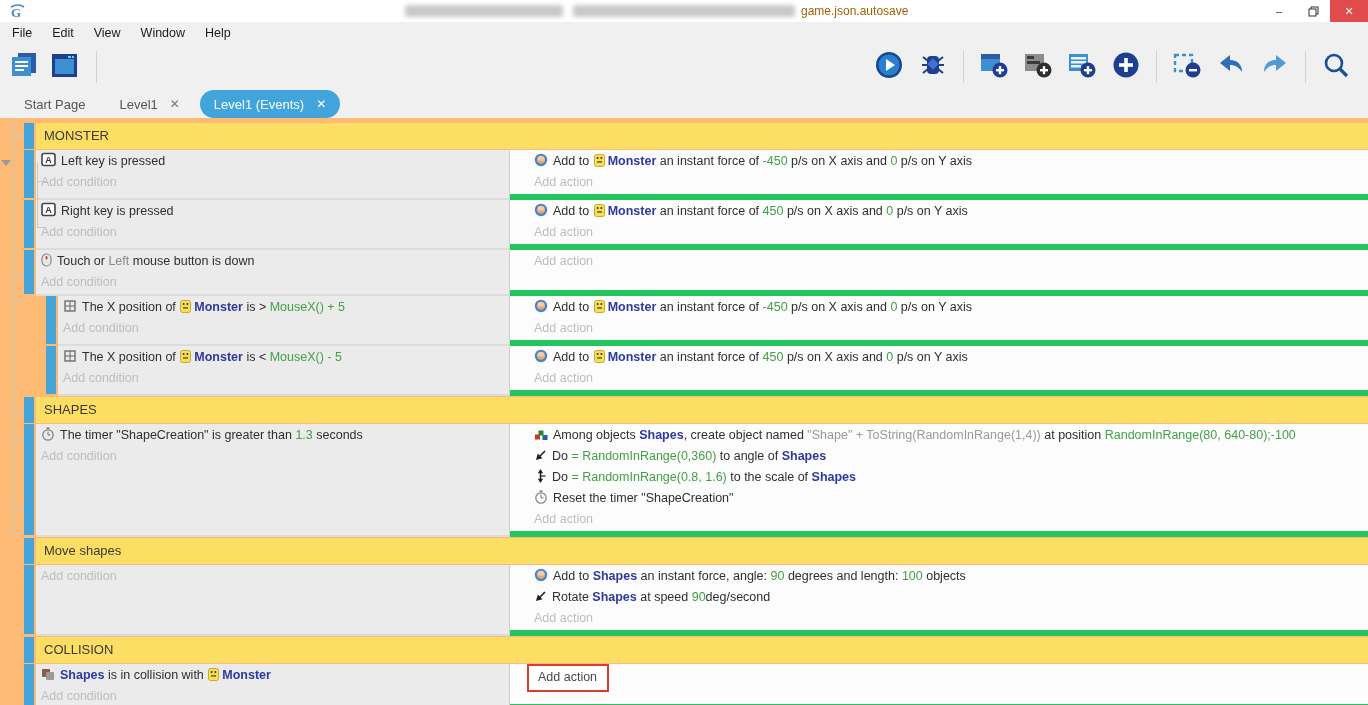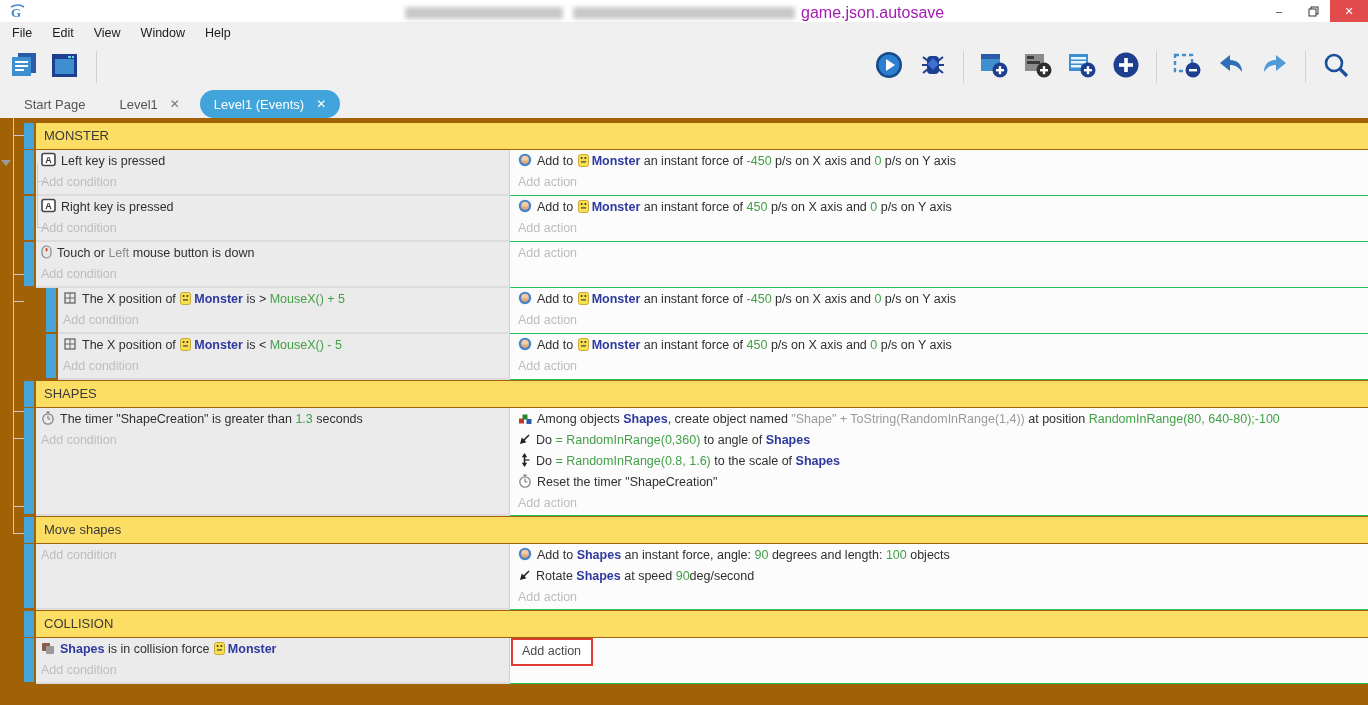--- a/index.html
+++ b/index.html
@@ -5,21 +5,21 @@
   * { box-sizing: border-box; margin:0; padding:0; }
   html,body { width:1368px; height:705px; overflow:hidden; background:#fff;
               font-family:"Liberation Sans", sans-serif; }
   #app { position:relative; width:1368px; height:705px; background:#fff; }
 
   
   #titlebar { position:relative; height:22px; background:#ffffff; }
   #logo { position:absolute; left:8px; top:2px; width:18px; height:18px; }
   #title-cluster { position:absolute; left:405px; top:4px; display:flex; align-items:center; }
   .blurblock { height:12px; background:#c9c9c9; border-radius:2px; filter:blur(2px); }
-  #title-text { font-size:16px; color:#a21caf; margin-left:6px; white-space:nowrap; }
+  #title-text { font-size:12px; color:#a16207; margin-left:6px; white-space:nowrap; }
   #win-controls { position:absolute; right:0; top:0; height:22px; display:flex; }
   .winbtn { width:34px; height:22px; display:flex; align-items:center; justify-content:center;
             font-size:11px; color:#333; }
   .winbtn.close { width:38px; background:#E14B4B; color:#fff; font-size:11px; }
 
   
   #menubar { height:22px; background:#f0f0f0; display:flex; align-items:center; padding-left:2px; }
   .menu-item { padding:0 10px; font-size:12.5px; color:#1b1b1b; }
 
   
@@ -30,33 +30,33 @@
 
   
   #tabbar { height:28px; background:#f0f0f0; display:flex; align-items:flex-end; padding-left:10px; }
   .tab { height:28px; display:flex; align-items:center; gap:12px; padding:0 14px;
          font-size:13px; color:#555; }
   .tab .tab-close { font-size:12px; color:#777; }
   .tab.active { background:#41A5DC; color:#fff;border-radius:14px; }
   .tab.active .tab-close { color:#fff; }
 
   
-  #sheet { position:relative; height:587px; background:#a16207; padding-top:4px; overflow:hidden; }
+  #sheet { position:relative; height:587px; background:#fdba74; padding-top:4px; overflow:hidden; }
   .hrow { display:flex; margin:1px 0; }
   .hrow .bar, .erow .bar { width:10px; background:#46A5D8; margin-right:2px; flex:none; }
   .hrow .bar { margin-left:24px; }
   .erow .bar { margin-left:24px; margin-bottom:2px; }
   .erow.sub .bar { margin-left:46px; }
   .hdr { flex:1; background:#FBDE63; height:26px; line-height:26px; padding-left:8px;
          font-size:13px; color:#3a3a3a; }
   .erow { display:flex; }
   .cond { width:474px; flex:none; background:#ebebeb; border-right:1px solid #cfcfcf;
           border-bottom:2px solid #dcdcdc; padding:1px 0 1px 5px; }
   .erow.sub .cond { width:452px; }
-  .act { flex:1; background:#fcfcfc; border-bottom:1px solid #22c55e; padding:1px 0 1px 8px; }
+  .act { flex:1; background:#fcfcfc; border-bottom:6px solid #22c55e; padding:1px 0 1px 24px; }
   .line { height:21px; line-height:21px; font-size:12.5px; white-space:nowrap; overflow:hidden; color:#2f2f2f; }
   .line .icon { display:inline-block; vertical-align:-2px; margin-right:5px; }
   .line .icon.inline-obj { margin:0 3px 0 1px; }
   .s-t { color:#2f2f2f; }
   .s-obj { color:#2E3A9E; font-weight:bold; }
   .s-val { color:#43A047; }
   .s-str { color:#9a9a9a; }
   .s-dim { color:#8a8a8a; }
   .line.placeholder { color:#bdbdbd; }
   .hl { display:inline-block; border:2px solid #DD3B32; padding:1px 10px 2px 9px; margin:-1px 0 0 -7px;
@@ -416,21 +416,21 @@
       <div class="hrow">
         <div class="bar"></div>
         <div class="hdr">COLLISION</div>
       </div>
       <div class="erow">
         <div class="bar"></div>
         <div class="cond">
           <div class="line"><span class="icon"><svg width="14" height="13">
                 <rect x="1" y="1" width="8" height="8" rx="1" fill="#8a5a4a"></rect>
                 <rect x="5" y="4" width="8" height="8" rx="1" fill="#9a9a9a"></rect>
-              </svg></span><span class="s-obj">Shapes</span><span class="s-t"> is in collision force </span><span class="icon inline-obj"><svg width="11" height="13">
+              </svg></span><span class="s-obj">Shapes</span><span class="s-t"> is in collision with </span><span class="icon inline-obj"><svg width="11" height="13">
                 <rect x="0.5" y="0.5" width="10" height="12" rx="2" fill="#F7DF4E" stroke="#c9a83a"></rect>
                 <circle cx="3.6" cy="4" r="1" fill="#333"></circle>
                 <circle cx="7.4" cy="4" r="1" fill="#333"></circle>
                 <rect x="3" y="7.2" width="5" height="1.4" fill="#555"></rect>
               </svg></span><span class="s-obj">Monster</span></div>
           <div class="line placeholder">Add condition</div>
         </div>
         <div class="act">
           <div class="line placeholder" style="overflow: visible;"><span class="hl">Add action</span></div>
         </div>

